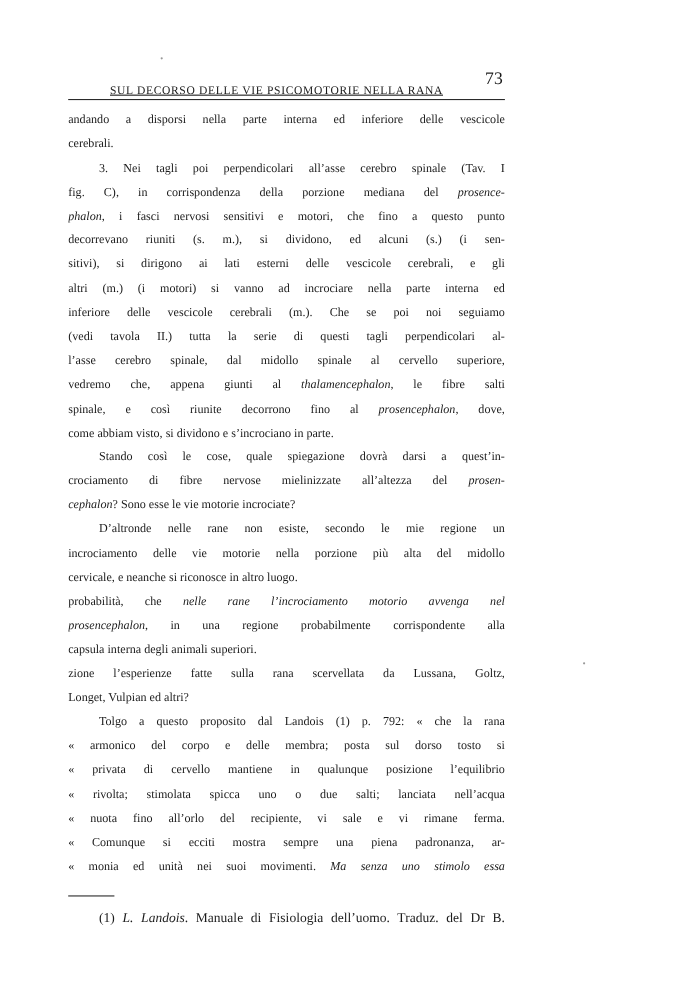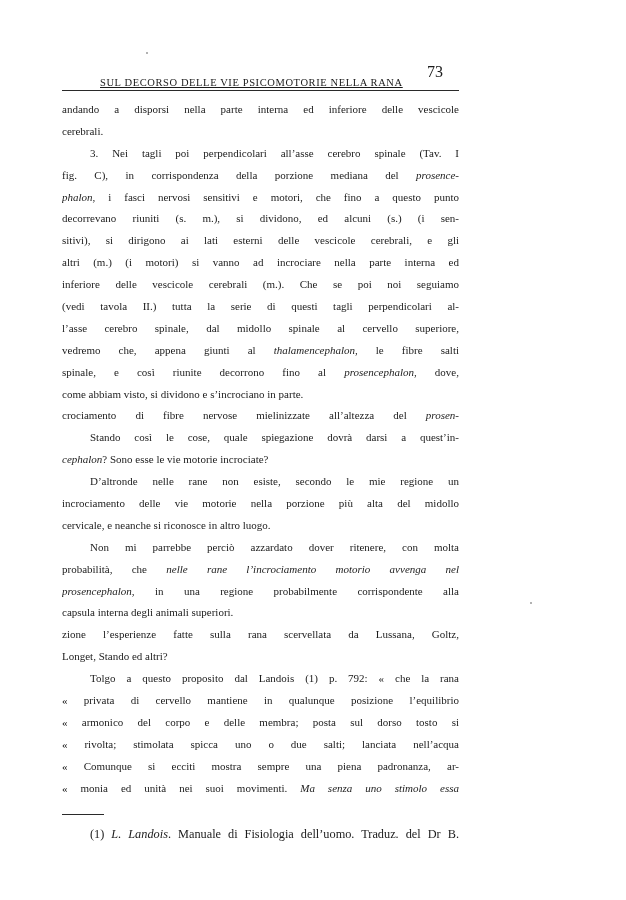--- a/index.html
+++ b/index.html
@@ -8,21 +8,21 @@
     position: absolute; left: 62px; top: 60px; width: 397px;
     font-family: "Liberation Serif", "DejaVu Serif", serif;
     color: #1b1b1b;
   }
   .running-head {
     position: relative; height: 26px;
     font-size: 10.5px; letter-spacing: 0.6px;
     text-align: center;
   }
   .running-head .title { position: absolute; left: 38px; top: 17px; text-decoration: underline; }
-  .running-head .pageno { position: absolute; right: 16px; top: 3px; font-size: 16px; letter-spacing: 0; }
+  .running-head .pageno { position: absolute; right: 2px; top: 3px; font-size: 16px; letter-spacing: 0; }
   .head-rule { height: 0; border-top: 1.3px solid #2a2a2a; margin-top: 4px; }
   .body-text { margin-top: 8px; font-size: 11px; line-height: 21.9px; }
   .line { white-space: nowrap; text-align: justify; text-align-last: justify; height: 21.9px; overflow: hidden; }
   .line.last { text-align-last: left; }
   .indent { padding-left: 28px; font-family: Liberation Serif, serif; }
   .q { padding-left: 0; }
   i { }
   .fn-rule { width: 42px; border-top: 1.2px solid #2a2a2a; margin-top: 14px; }
   .footnotes { margin-top: 10px; font-size: 12.3px; line-height: 19px; }
   .footnotes .line { height: 19px; }
@@ -48,36 +48,36 @@
     <div class="line"><i>phalon</i><span>, i fasci nervosi sensitivi e motori, che fino a questo punto</span></div>
     <div class="line"><span>decorrevano riuniti (s. m.), si dividono, ed alcuni (s.) (i sen-</span></div>
     <div class="line"><span>sitivi), si dirigono ai lati esterni delle vescicole cerebrali, e gli</span></div>
     <div class="line"><span>altri (m.) (i motori) si vanno ad incrociare nella parte interna ed</span></div>
     <div class="line"><span>inferiore delle vescicole cerebrali (m.). Che se poi noi seguiamo</span></div>
     <div class="line"><span>(vedi tavola II.) tutta la serie di questi tagli perpendicolari al-</span></div>
     <div class="line"><span>l’asse cerebro spinale, dal midollo spinale al cervello superiore,</span></div>
     <div class="line"><span>vedremo che, appena giunti al </span><i>thalamencephalon</i><span>, le fibre salti</span></div>
     <div class="line"><span>spinale, e così riunite decorrono fino al </span><i>prosencephalon</i><span>, dove,</span></div>
     <div class="line last"><span>come abbiam visto, si dividono e s’incrociano in parte.</span></div>
+    <div class="line indent"><span>Stando così le cose, quale spiegazione dovrà darsi a quest’in-</span></div>
     <div class="line"><span>crociamento di fibre nervose mielinizzate all’altezza del </span><i>prosen-</i></div>
-    <div class="line indent"><span>Stando così le cose, quale spiegazione dovrà darsi a quest’in-</span></div>
     <div class="line last"><i>cephalon</i><span>? Sono esse le vie motorie incrociate?</span></div>
     <div class="line indent"><span>D’altronde nelle rane non esiste, secondo le mie regione un</span></div>
     <div class="line"><span>incrociamento delle vie motorie nella porzione più alta del midollo</span></div>
     <div class="line last"><span>cervicale, e neanche si riconosce in altro luogo.</span></div>
-    <div class="line indent"><span>Non mi parrebbe perciò azzardato dover ritenere, con molta</span></div>
     <div class="line"><span>probabilità, che </span><i>nelle rane l’incrociamento motorio avvenga nel</i></div>
     <div class="line"><i>prosencephalon</i><span>, in una regione probabilmente corrispondente alla</span></div>
     <div class="line last"><span>capsula interna degli animali superiori.</span></div>
     <div class="line"><span>zione l’esperienze fatte sulla rana scervellata da Lussana, Goltz,</span></div>
-    <div class="line last"><span>Longet, Stando ed altri?</span></div>
+    <div class="line last"><span>Longet, Vulpian ed altri?</span></div>
     <div class="line indent"><span>Tolgo a questo proposito dal Landois (1) p. 792: « che la rana</span></div>
+    <div class="line q"><span>« armonico del corpo e delle membra; posta sul dorso tosto si</span></div>
     <div class="line q"><span>« privata di cervello mantiene in qualunque posizione l’equilibrio</span></div>
-    <div class="line q"><span>« armonico del corpo e delle membra; posta sul dorso tosto si</span></div>
     <div class="line q"><span>« rivolta; stimolata spicca uno o due salti; lanciata nell’acqua</span></div>
+    <div class="line q"><span>« nuota fino all’orlo del recipiente, vi sale e vi rimane ferma.</span></div>
     <div class="line q"><span>« Comunque si ecciti mostra sempre una piena padronanza, ar-</span></div>
     <div class="line q"><span>« monia ed unità nei suoi movimenti. </span><i>Ma senza uno stimolo essa</i></div>
   </div>
 
   <div class="fn-rule"></div>
 
   <div class="footnotes">
     <div class="line fn-indent"><span>(1) </span><i>L. Landois</i><span>. Manuale di Fisiologia dell’uomo. Traduz. del Dr B.</span></div>
 
   </div>

